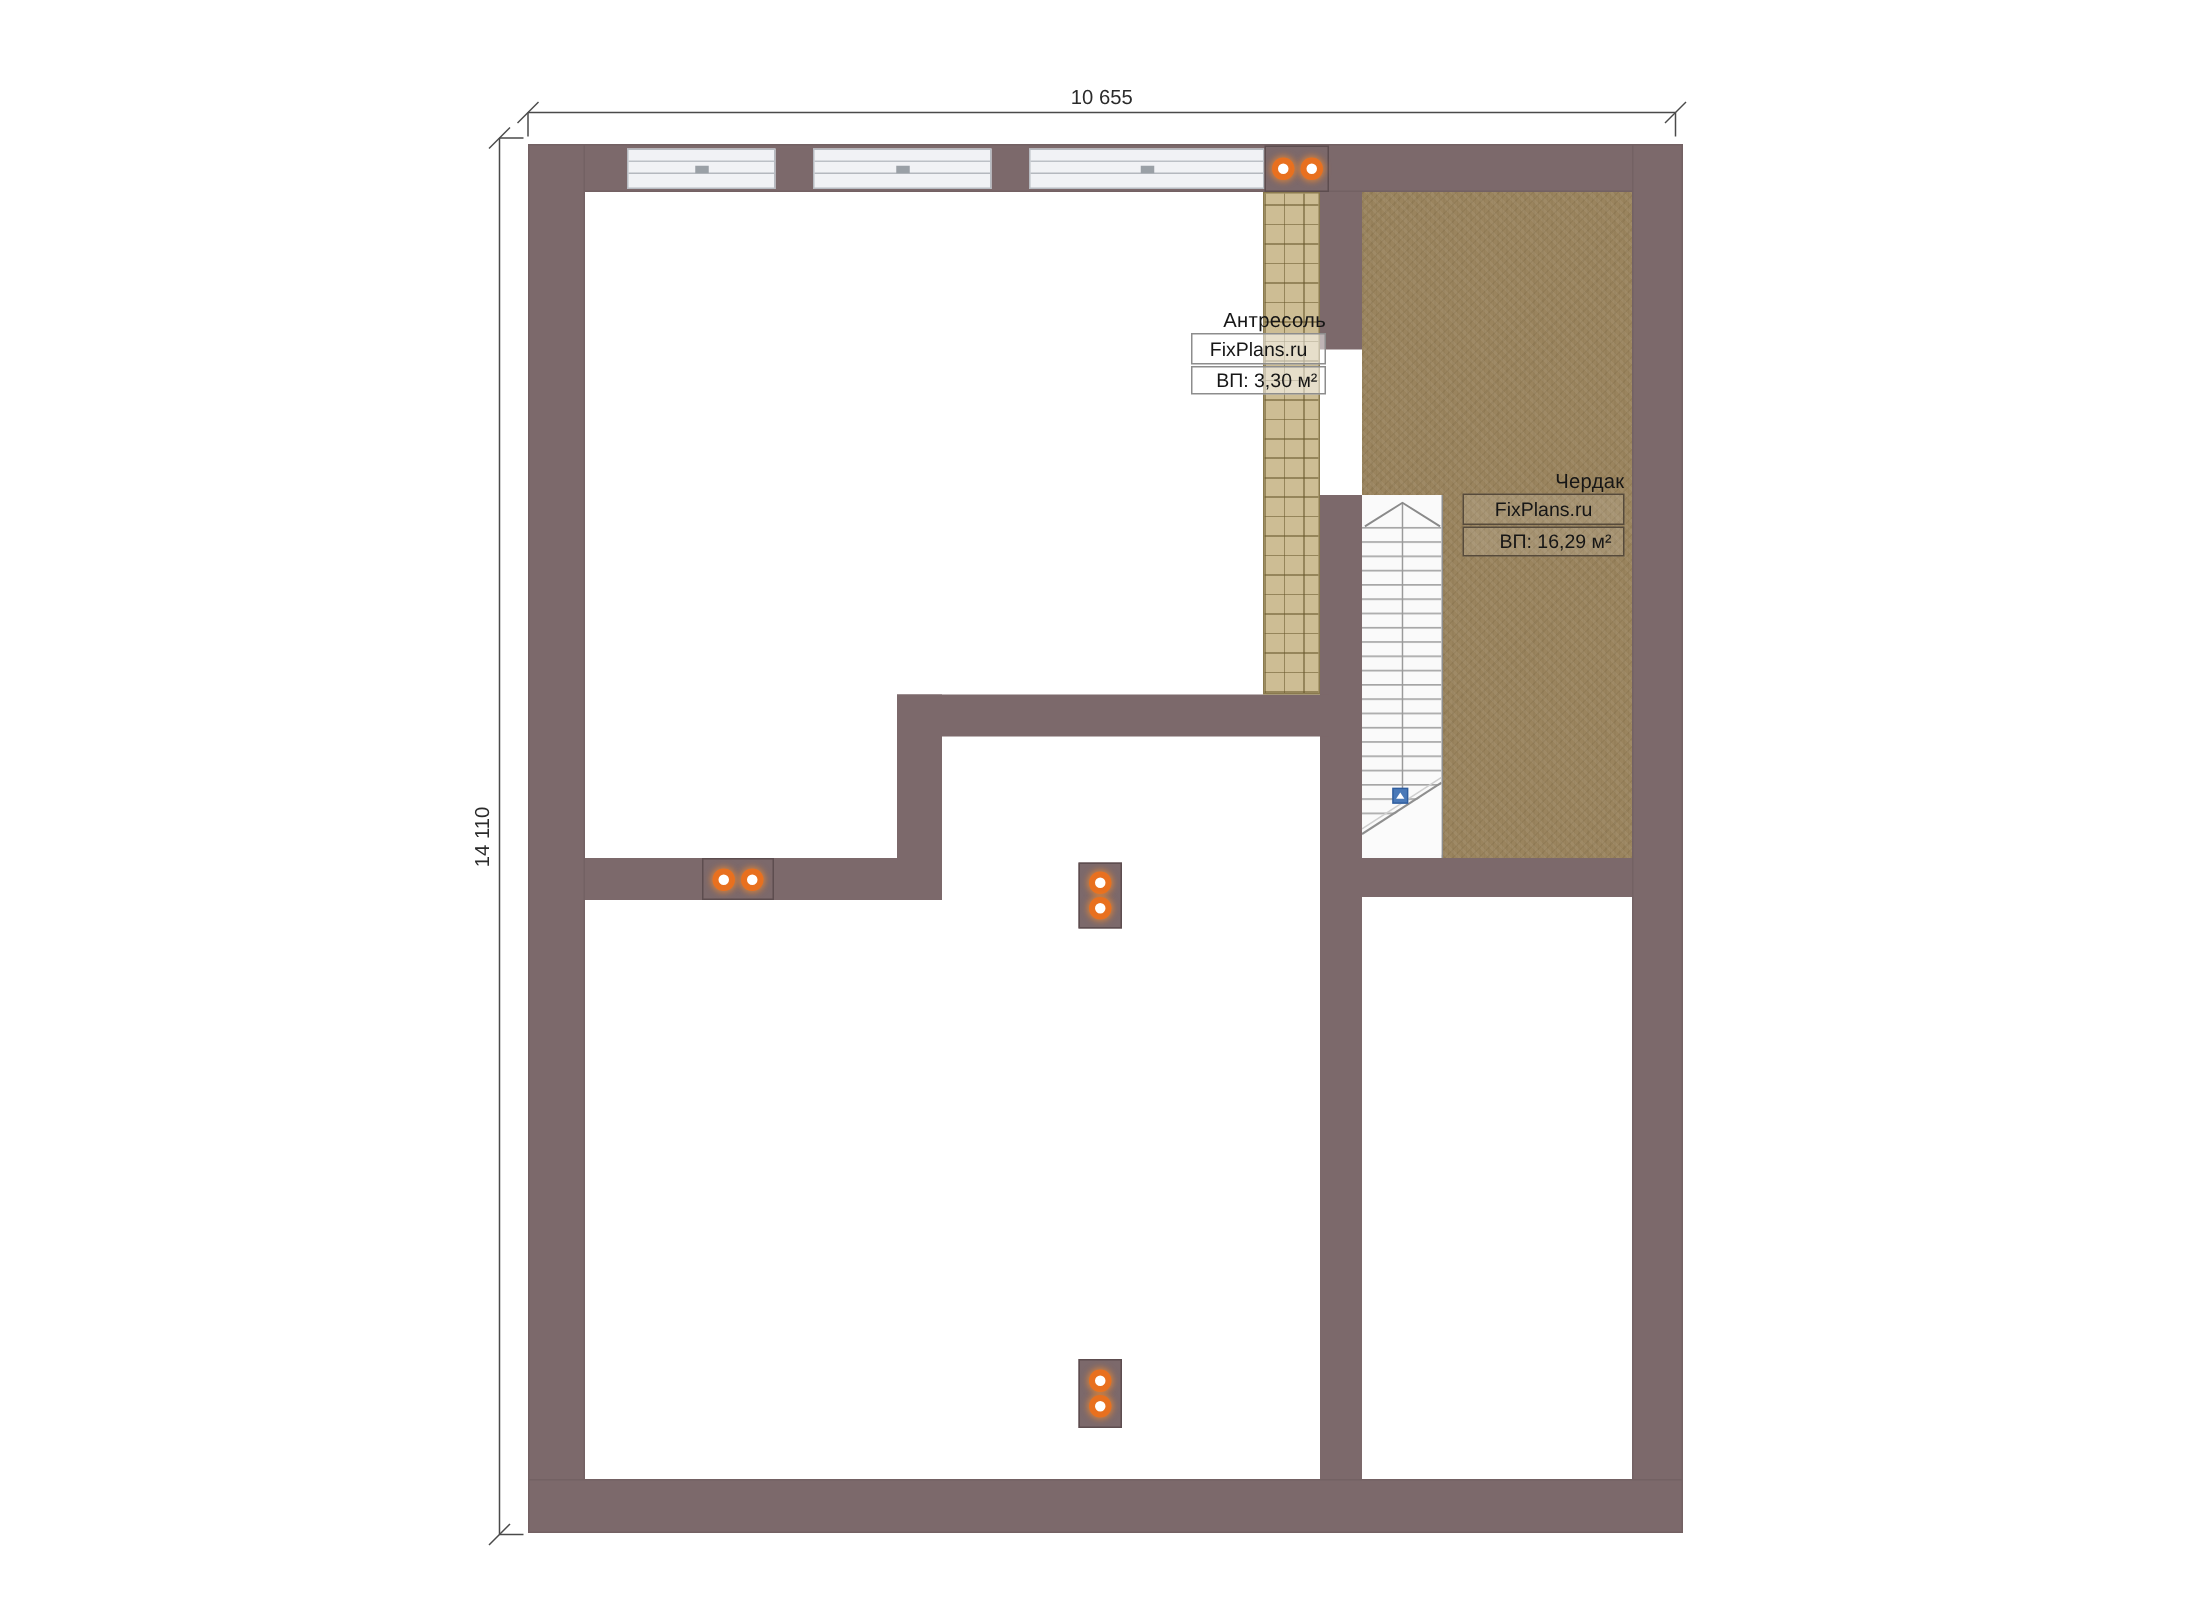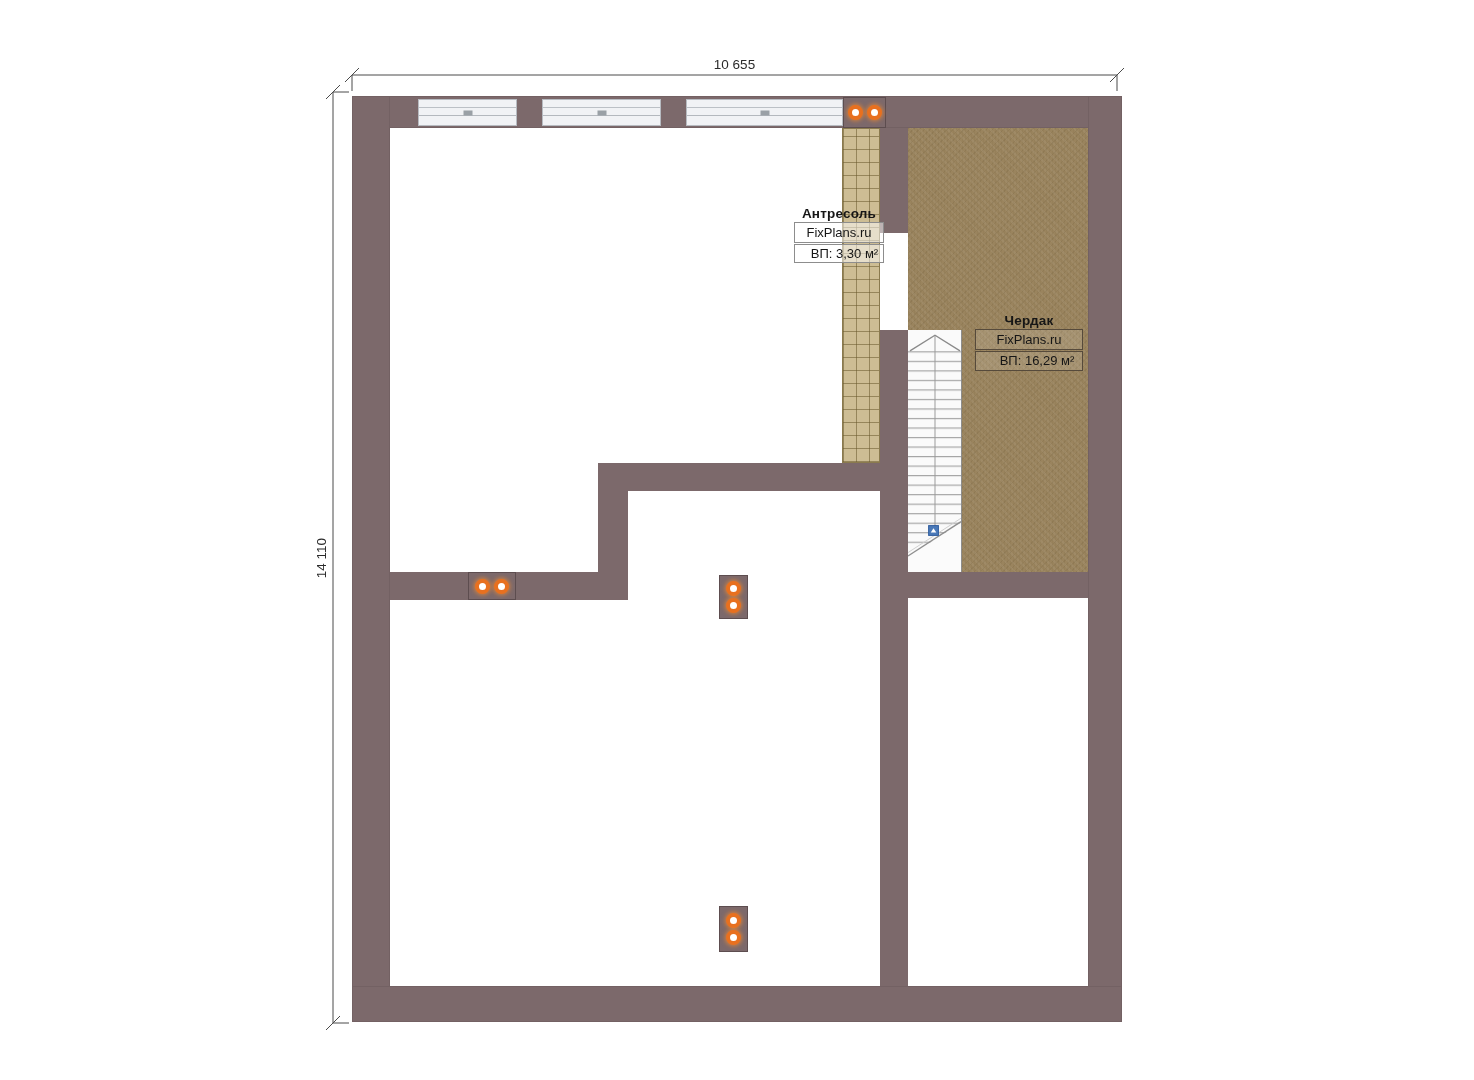--- a/index.html
+++ b/index.html
@@ -59,21 +59,21 @@
     width:7px;height:7px;border-radius:50%;
     background:#ffffff;border:4px solid var(--vent-orange);
     box-shadow:0 0 4px 1px rgba(244,138,46,.75);
   }
   
   .stairs{position:absolute;left:908px;top:330px;width:54px;height:242px;background:#fafafa;
           border-right:1px solid #8d8d8d;box-sizing:border-box;}
   .stairs svg{display:block;width:100%;height:100%;}
   
   .room-label{position:absolute;color:#161616;}
-  .room-label .room-title{font-size:13.5px;font-weight:bold;text-align:center;letter-spacing:.2px;}
+  .room-label .room-title{font-size:13.5px;font-weight:normal;text-align:right;letter-spacing:.2px;}
   .info-box{box-sizing:border-box;text-align:center;font-size:13px;line-height:20px;
             height:21px;margin-top:1px;white-space:nowrap;overflow:hidden;}
   .info-box.light{border:1px solid #8d8d8d;background:rgba(255,255,255,.5);}
   .info-box.dark{border:1px solid #564a3b;background:rgba(255,255,255,.12);}
   
   .dim-label{position:absolute;color:var(--dim-text);font-size:13.5px;text-align:center;}
   .dim-label.vertical{transform:rotate(-90deg);}
   .dim-svg line{stroke:#4a4a4a;stroke-width:1;}
 </style>
 </head>

